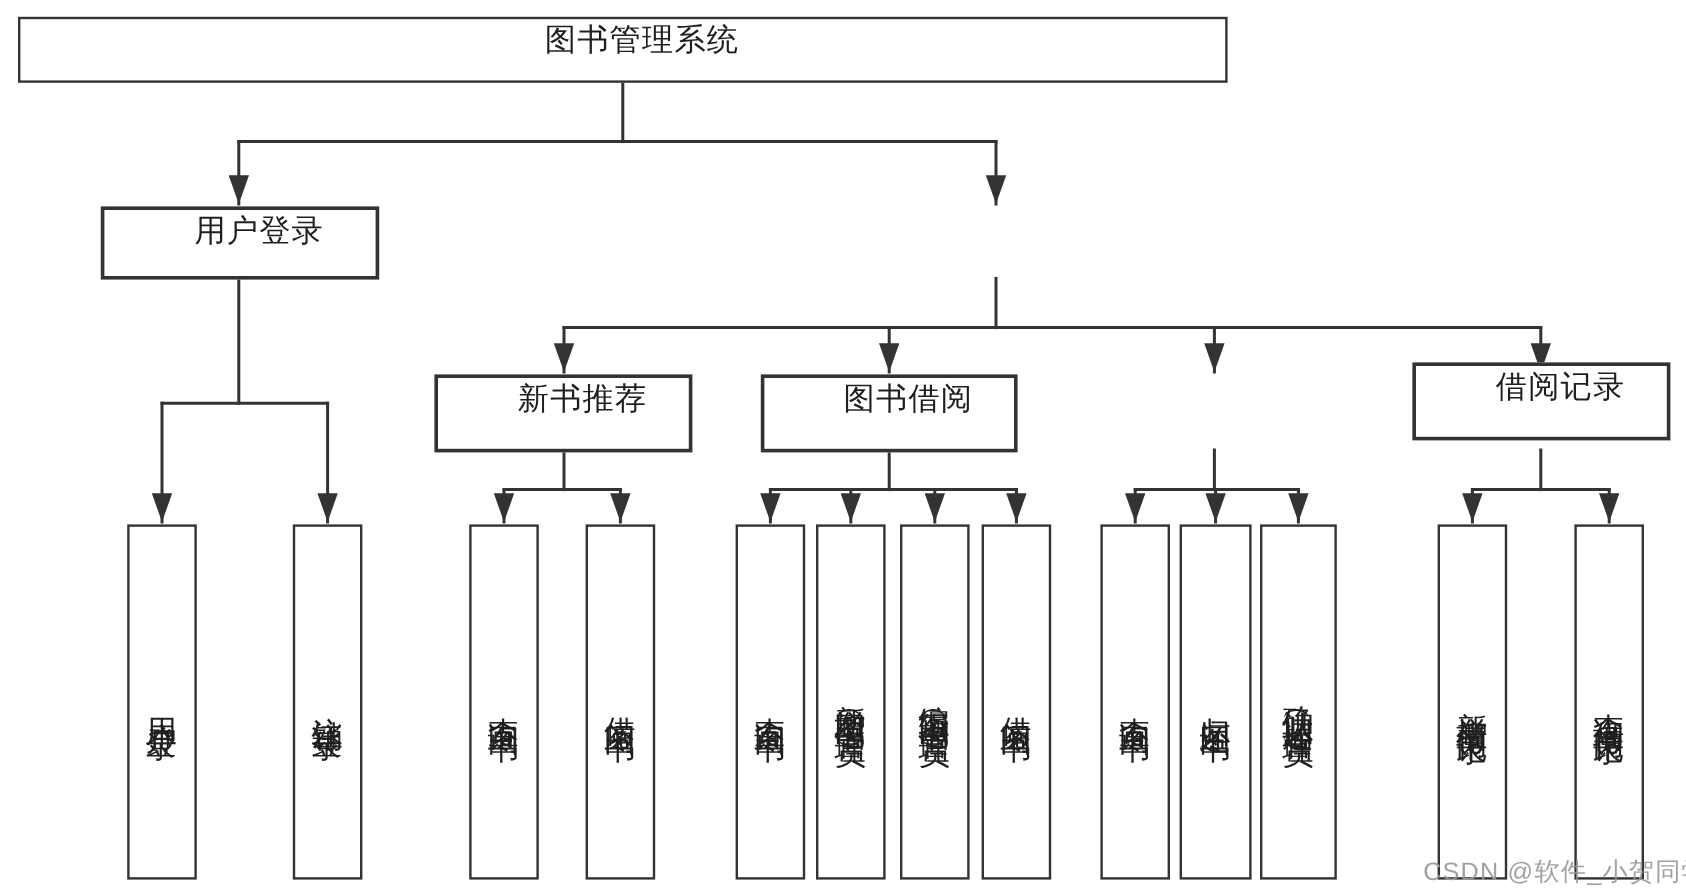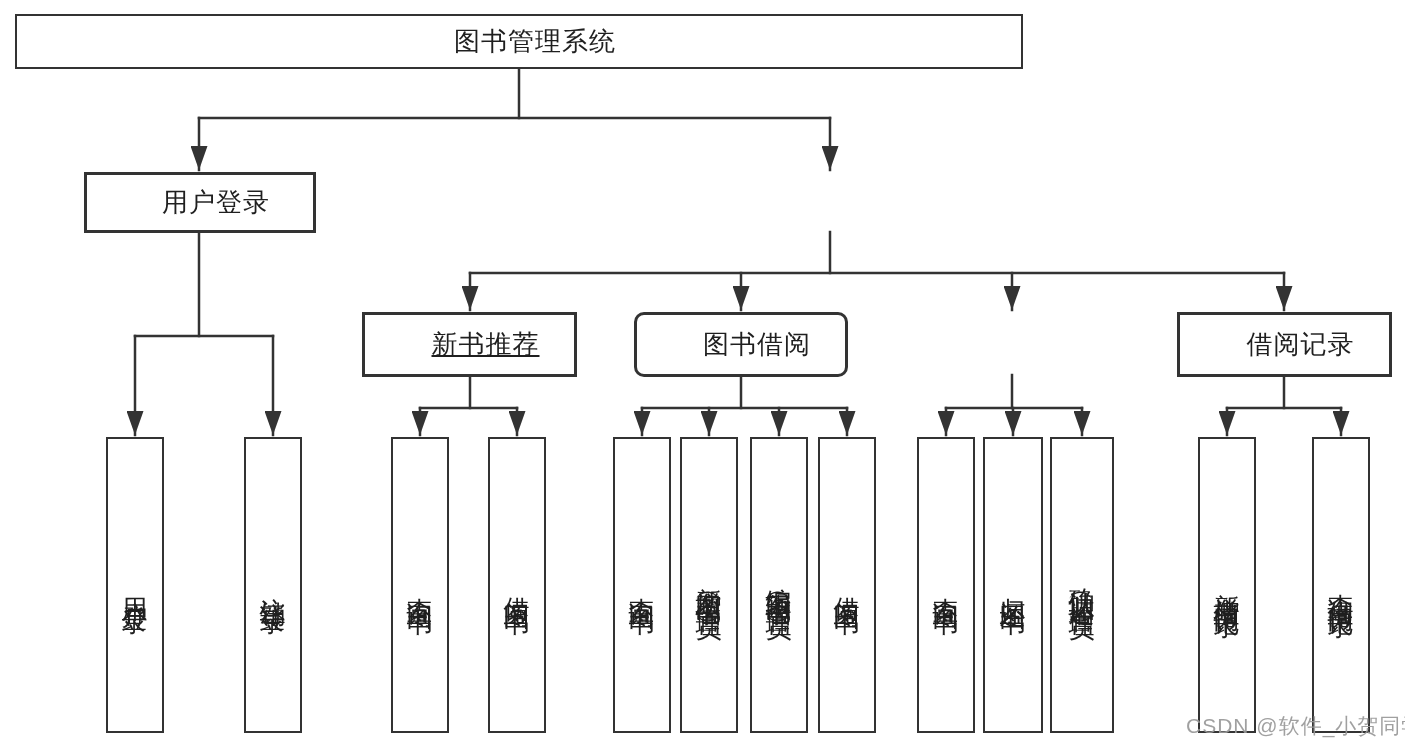--- a/index.html
+++ b/index.html
@@ -27,21 +27,20 @@
     stroke-width: 2.5;
     fill: none;
     stroke-linecap: square;
   }
   .hbox {
     position: absolute;
     box-sizing: border-box;
     background: #ffffff;
     border: 3px solid #333333;
     display: flex;
-    align-items: center;
     justify-content: center;
     color: #1f1f1f;
     font-size: 26px;
     letter-spacing: 1px;
     white-space: nowrap;
     padding-left: 32px;
   }
   .hbox.root {
     border-width: 2.5px;
   }
@@ -145,27 +144,27 @@
   </svg>
 
   <div class="hbox root" style="left:15px; top:14px; width:1008px; height:55px;">
     <span>图书管理系统</span>
   </div>
 
   <div class="hbox" style="left:84px; top:172px; width:232px; height:61px;">
     <span>用户登录</span>
   </div>
 
-  <div class="hbox" style="left:362px; top:312px; width:215px; height:65px;text-decoration:underline;">
+  <div class="hbox" style="left:362px; top:312px; width:215px; height:65px;">
     <span>新书推荐</span>
   </div>
-  <div class="hbox" style="left:634px; top:312px; width:214px; height:65px;border-radius:10px;">
+  <div class="hbox" style="left:634px; top:312px; width:214px; height:65px;">
     <span>图书借阅</span>
   </div>
-  <div class="hbox" style="left:1177px; top:312px; width:215px; height:65px;">
+  <div class="hbox" style="left:1177px; top:302px; width:215px; height:65px;">
     <span>借阅记录</span>
   </div>
 
   <div class="vbox" style="left:106px;">
     <span>用户登录</span>
   </div>
   <div class="vbox" style="left:244px;">
     <span>注销登录</span>
   </div>
 

